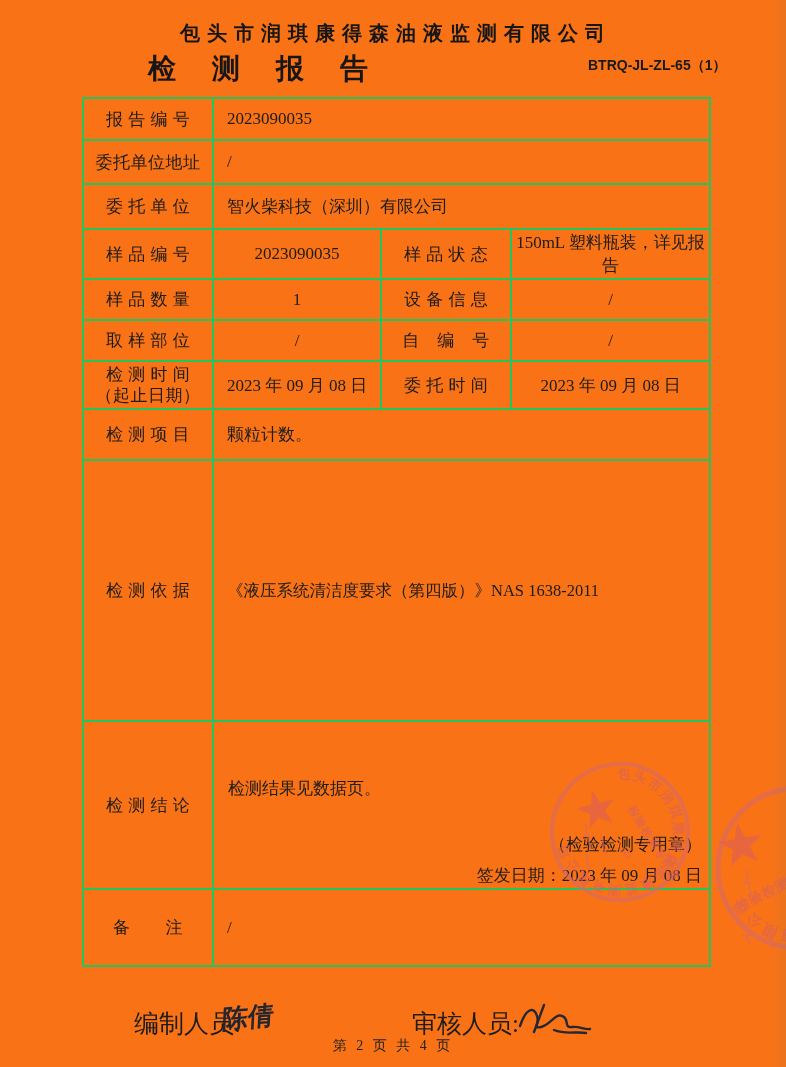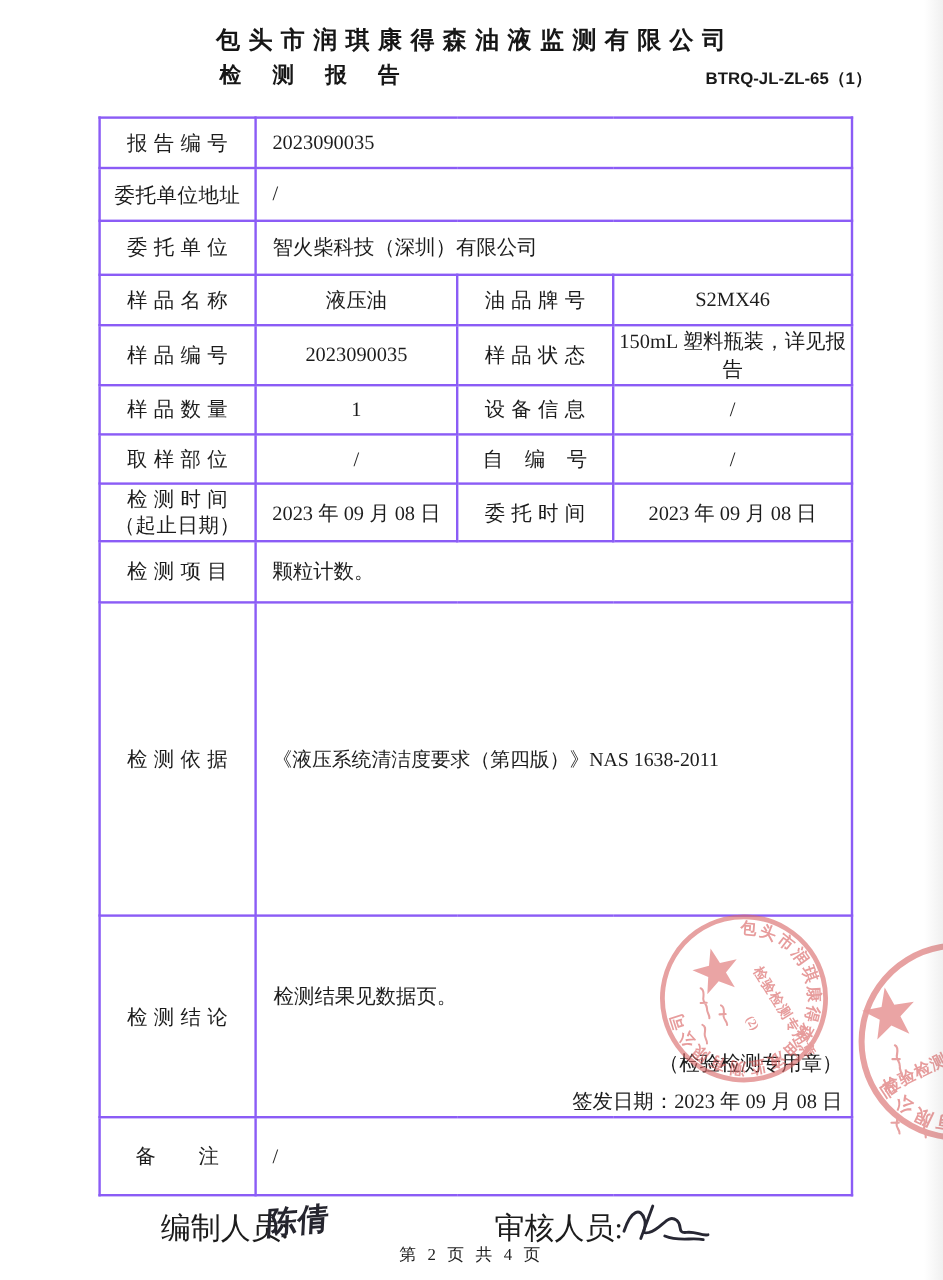--- a/index.html
+++ b/index.html
@@ -1,49 +1,49 @@
 <!DOCTYPE html>
 <html><head>
 <meta charset="utf-8">
 <style>
   html,body { margin:0; padding:0; background:#e8e8e8; }
   .page {
     position:relative; width:786px; height:1067px; margin:0 auto;
-    background:#ffffff; overflow:hidden;
+    background:#f97316; overflow:hidden;
     font-family:"Liberation Serif","DejaVu Serif",serif;
     color:#1e1e1e;
   }
   .scan-edge {
     position:absolute; right:0; top:0; width:16px; height:100%;
     background:linear-gradient(to right, rgba(110,110,110,0), rgba(110,110,110,0.10));
     pointer-events:none;
   }
   
   .company-name {
     position:absolute; top:20px; left:0; right:0;
     text-align:center; font-size:20px; font-weight:600; letter-spacing:1px;
     color:#161616;
   }
   .report-title {
     position:absolute; top:50px; left:0; width:520px;
-    text-align:center; font-size:18px; font-weight:600; letter-spacing:4px;
+    text-align:center; font-size:28px; font-weight:600; letter-spacing:4px;
     color:#161616;
   }
   .doc-code {
     position:absolute; top:57px; left:588px;
     font-family:"Liberation Sans","DejaVu Sans",sans-serif;
     font-size:14px; font-weight:bold; color:#1a1a1a;
   }
   
   table.report {
     position:absolute; left:82px; top:97px;
     width:627px; border-collapse:collapse; table-layout:fixed;
   }
   table.report td {
-    border:2px solid #8b5cf6; vertical-align:middle;
+    border:2px solid #22c55e; vertical-align:middle;
     font-size:17px; color:#1c1c1c; overflow:hidden;
   }
   td.lbl { text-align:center; font-size:18px; letter-spacing:0.5px; }
   td.lbl .two-line { line-height:1.25; }
   td.val-left  { text-align:left;  padding-left:13px; }
   td.val-center{ text-align:center; }
   td.val-small { font-size:15px; text-align:center; }
   td.concl-cell { vertical-align:top; }
   .concl-text { margin:54px 0 0 13px; text-align:left; }
   .seal-note  { margin-top:33px; text-align:right; padding-right:6px; }
@@ -90,26 +90,20 @@
     </tr>
     <tr style="height:44px">
       <td class="lbl">委托单位地址</td>
       <td class="val-left" colspan="3">/</td>
     </tr>
     <tr style="height:45px">
       <td class="lbl">委 托 单 位</td>
       <td class="val-left" colspan="3">智火柴科技（深圳）有限公司</td>
     </tr>
     <tr style="height:42px">
-      <td class="lbl">样 品 名 称</td>
-      <td class="val-center">液压油</td>
-      <td class="lbl">油 品 牌 号</td>
-      <td class="val-center">S2MX46</td>
-    </tr>
-    <tr style="height:42px">
       <td class="lbl">样 品 编 号</td>
       <td class="val-center">2023090035</td>
       <td class="lbl">样 品 状 态</td>
       <td class="val-small">150mL 塑料瓶装，详见报告</td>
     </tr>
     <tr style="height:41px">
       <td class="lbl">样 品 数 量</td>
       <td class="val-center">1</td>
       <td class="lbl">设 备 信 息</td>
       <td class="val-center">/</td>
@@ -140,21 +134,21 @@
       <td class="val-left" colspan="3" style="font-size:16.5px">《液压系统清洁度要求（第四版）》NAS 1638-2011</td>
     </tr>
     <tr style="height:157px">
       <td class="lbl">检 测 结 论</td>
       <td class="concl-cell" colspan="3">
         <div class="concl-text">检测结果见数据页。</div>
         <div class="seal-note">（检验检测专用章）</div>
         <div class="issue-line">签发日期：2023 年 09 月 08 日</div>
       </td>
     </tr>
-    <tr style="height:65px">
+    <tr style="height:77px">
       <td class="lbl">备　　注</td>
       <td class="val-left" colspan="3">/</td>
     </tr>
   </tbody>
     </table>
 
   <div class="sig-label preparer-label">编制人员:</div>
   <div class="preparer-name">陈倩</div>
   <div class="sig-label reviewer-label">审核人员:</div>
   <svg class="reviewer-sig" width="80" height="36" viewBox="0 0 80 36">

